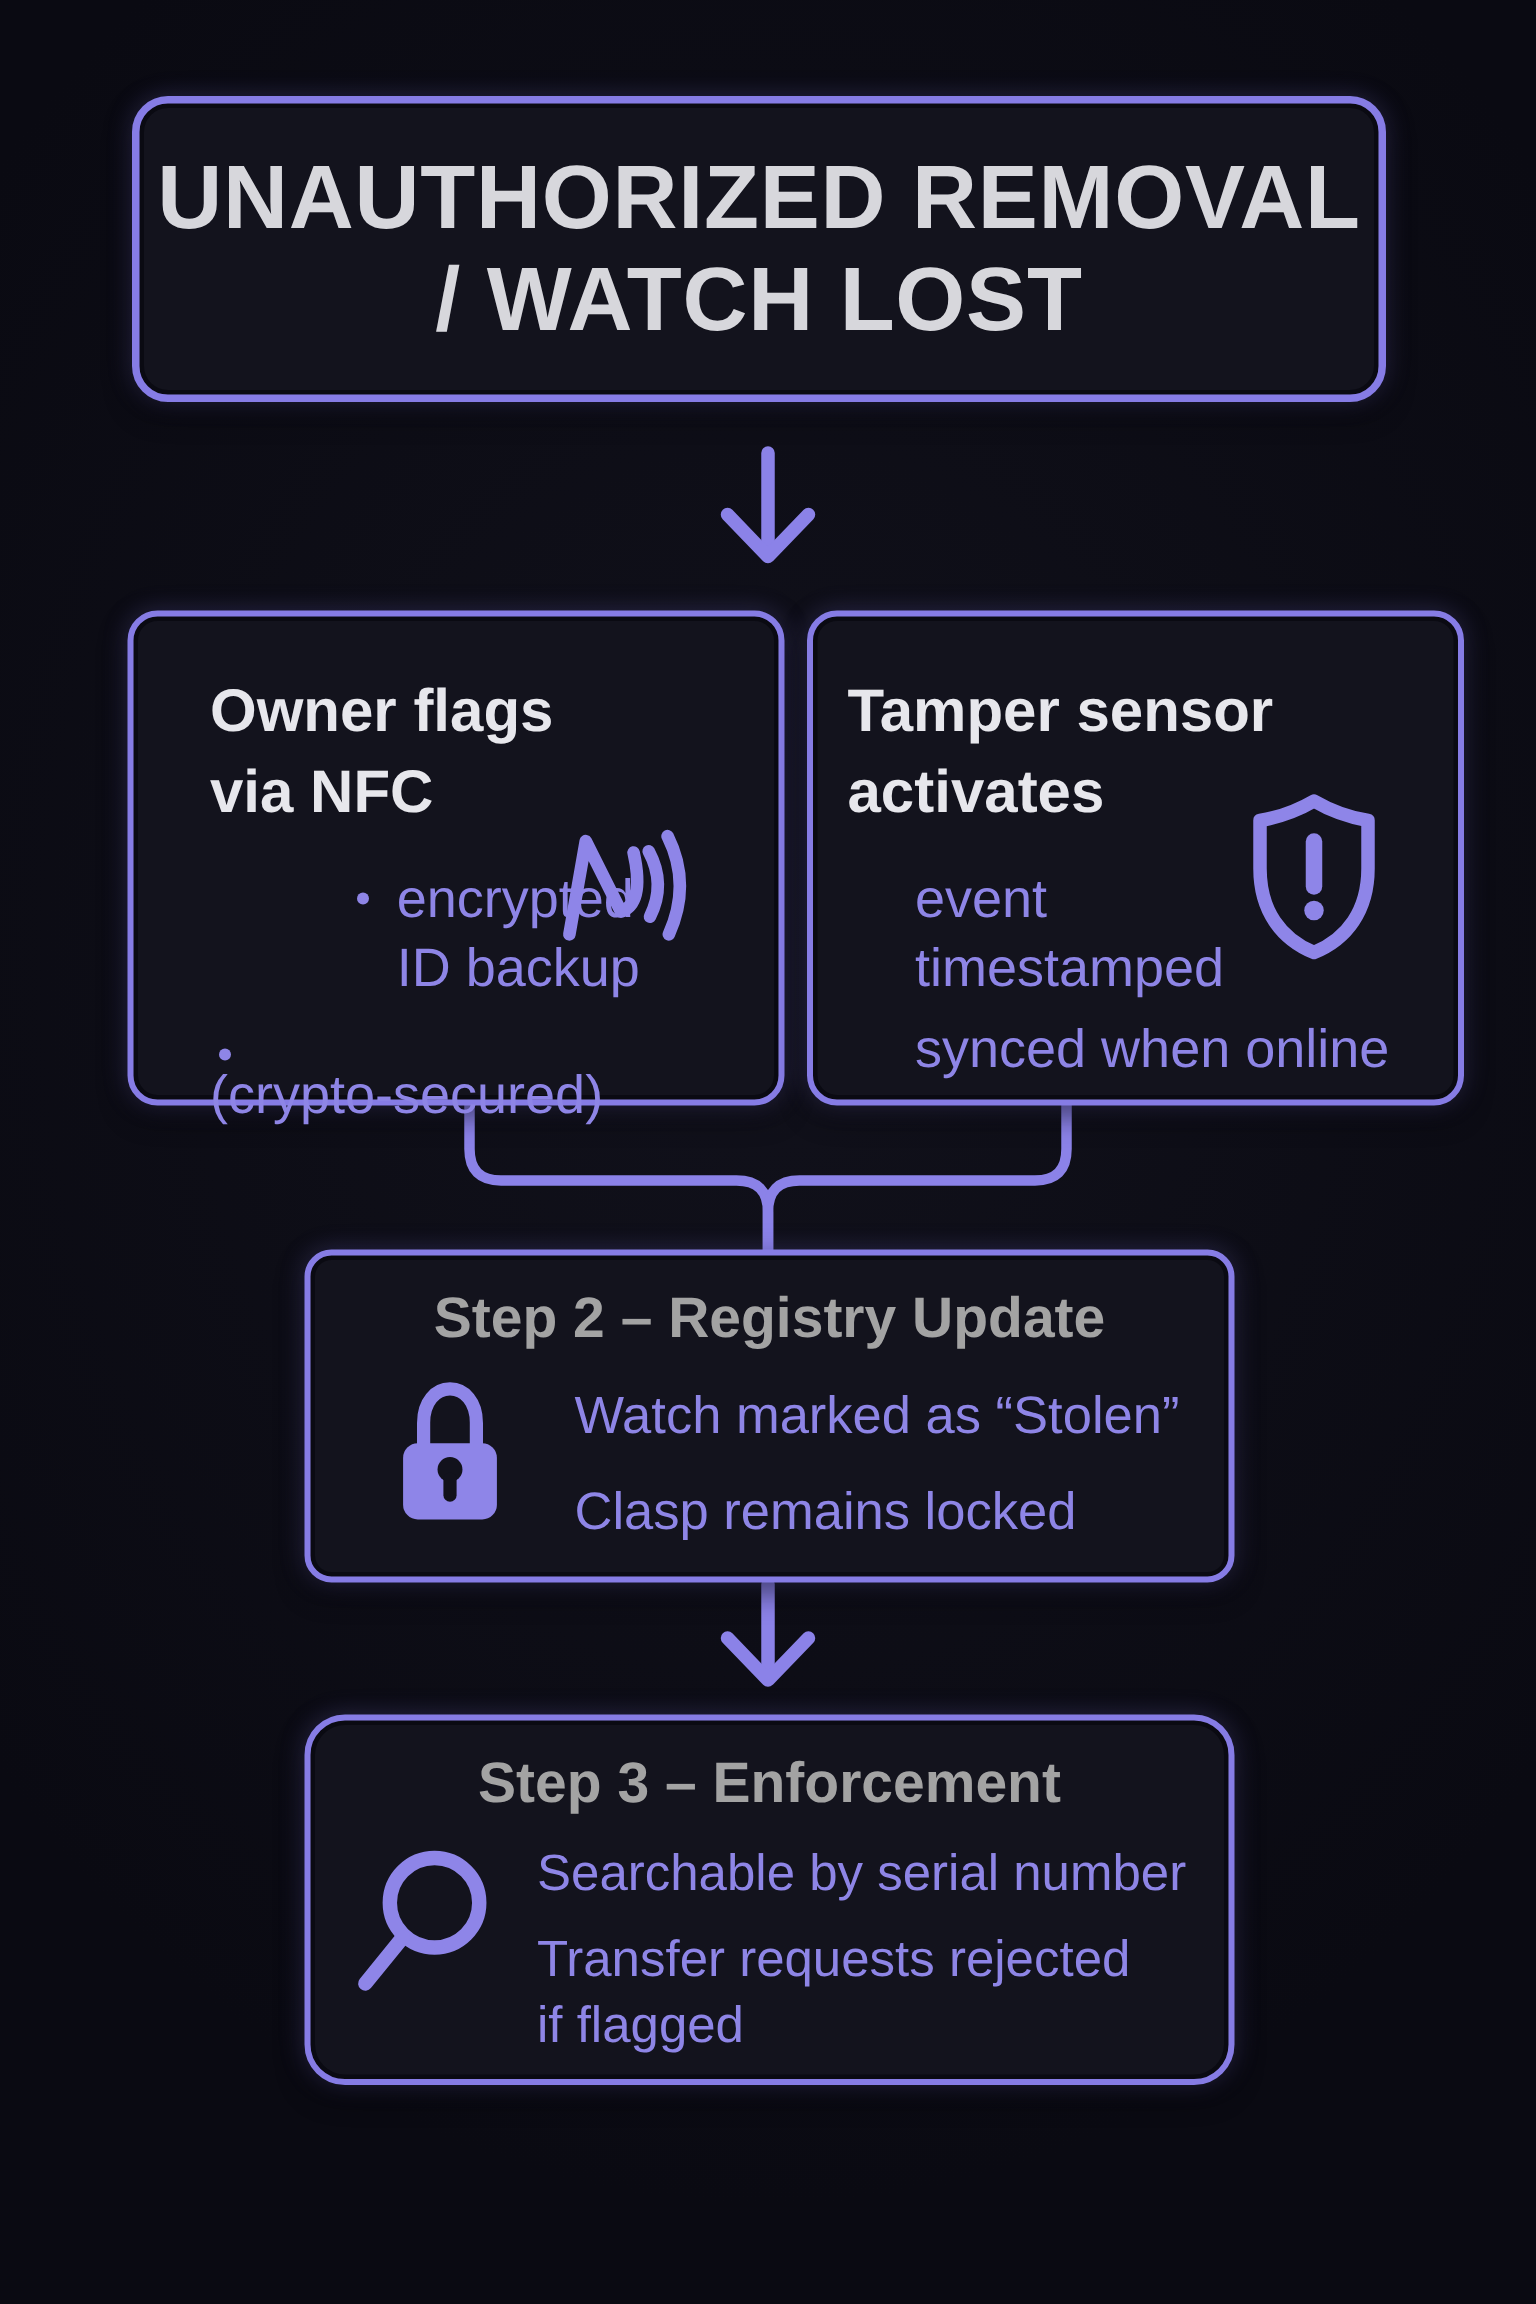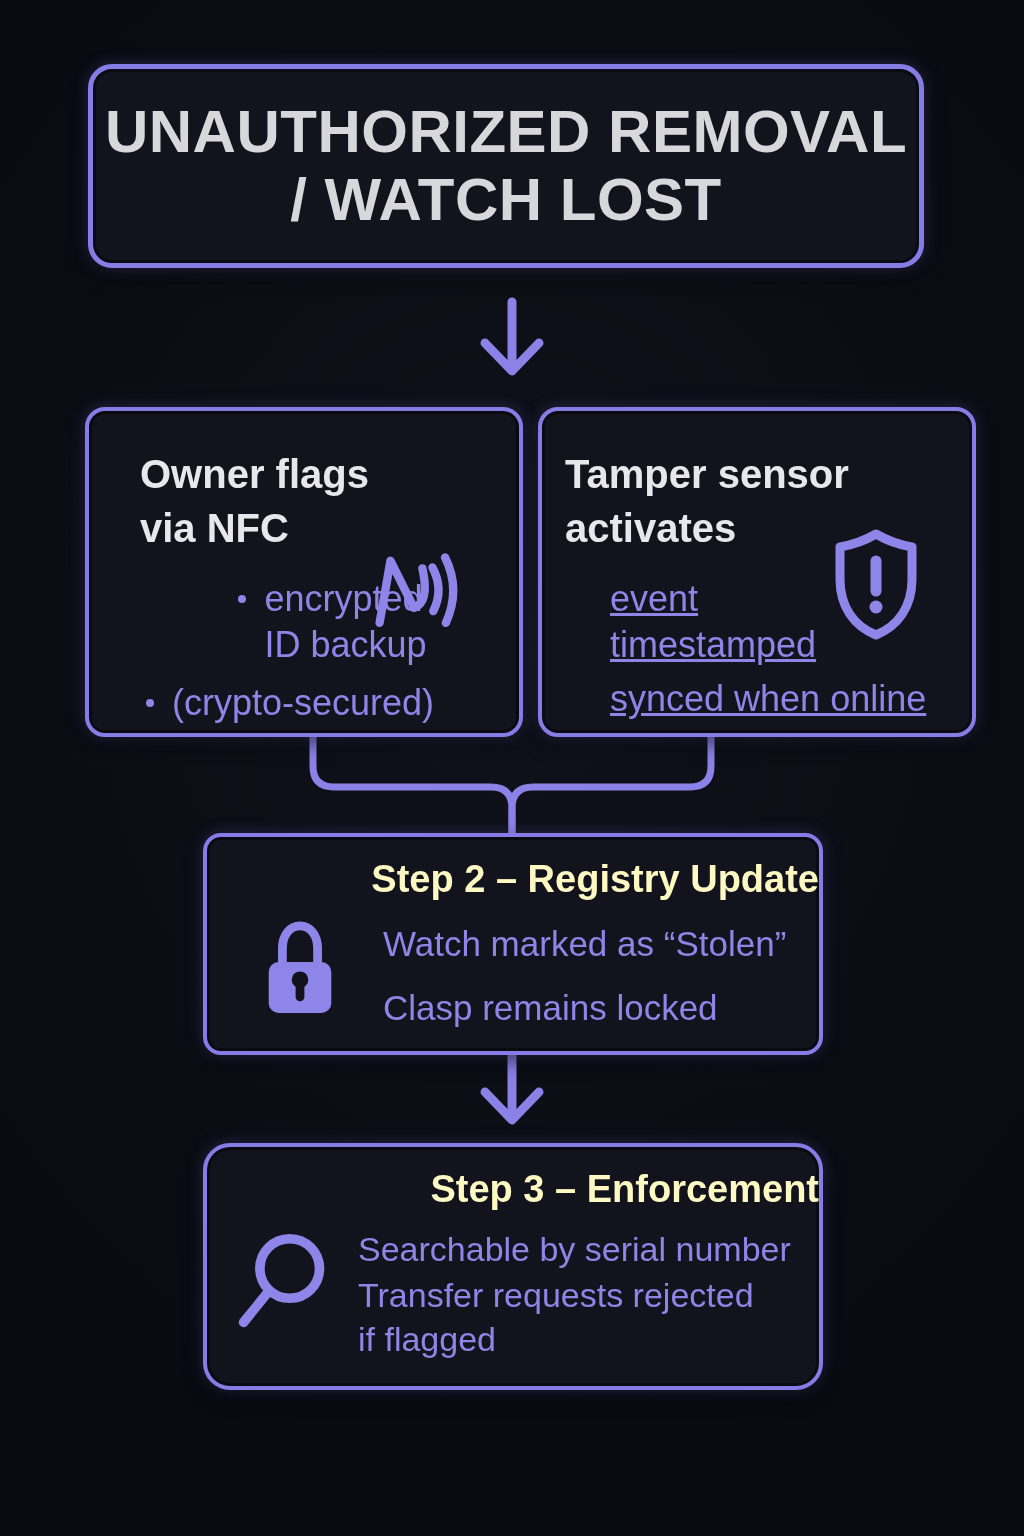--- a/index.html
+++ b/index.html
@@ -53,59 +53,59 @@
     line-height: 1.36;
     white-space: pre-line;
   }
   .owner h2  { margin-left: 51px; }
   .tamper h2 { margin-left: 23px; }
 
   .purple { color: #8e85e6; }
 
   .bullet { display: flex; align-items: flex-start; margin: 0 0 0 51px; }
   .bullet.first { margin-top: 20px; justify-content: center; }
-  .bullet.second { margin-top: 12px; }
+  .bullet.second { margin-top: 12px; flex-direction: column; }
   .dot {
     flex: 0 0 auto;
     width: 8px; height: 8px; border-radius: 50%;
     background: #8e85e6;
     margin: 19px 18px 0 6px;
   }
   .bullet p, .tamper p {
     margin: 0;
     font-size: 36px; line-height: 1.28;
     white-space: pre-line;
   }
-  .tamper p.body { margin: 0 0 0 68px; text-decoration: underline; }
+  .tamper p.body { margin: 0 0 0 68px; }
   .tamper p.body.first { margin-top: 20px; max-width: 250px; }
   .tamper p.body.second { margin-top: 8px; }
 
   .nfc-icon    { position: absolute; left: 278px; top: 130px; }
   .shield-icon { position: absolute; left: 286px; top: 116px; }
 
   
   .step-box { left: 203px; width: 620px; border-radius: 18px; }
   .step2 { top: 833px;  height: 222px; }
   .step3 { top: 1143px; height: 247px; border-radius: 27px; }
   .step-box h2 {
     margin: 21px 0 0 0;
-    text-align: right;
+    text-align: center;
     font-size: 38px; font-weight: bold;
-    color: #fef9c3;
+    color: #a3a3a3;
   }
   .step-row { display: flex; align-items: flex-start; }
   .step2 .step-row { margin: 12px 0 0 50px; }
   .step3 .step-row { margin: 14px 0 0 25px; }
   .step-text { display: flex; flex-direction: column; }
   .step2 .step-text { margin: 8px 0 0 40px; }
   .step3 .step-text { margin: 2px 0 0 26px; }
   .step-text p { margin: 0; font-size: 35px; line-height: 1.3; white-space: pre-line; }
   .step2 .step-text p + p { margin-top: 18px; }
   .step3 .step-text p { font-size: 34px; }
-  .step3 .step-text p + p { margin-top: 2px; }
+  .step3 .step-text p + p { margin-top: 13px; }
 
   
   .overlay { position: absolute; inset: 0; pointer-events: none; }
 </style>
 </head>
 <body>
 
 <div class="stage">
 
   <svg class="overlay" viewBox="0 0 1024 1536" width="1024" height="1536">

